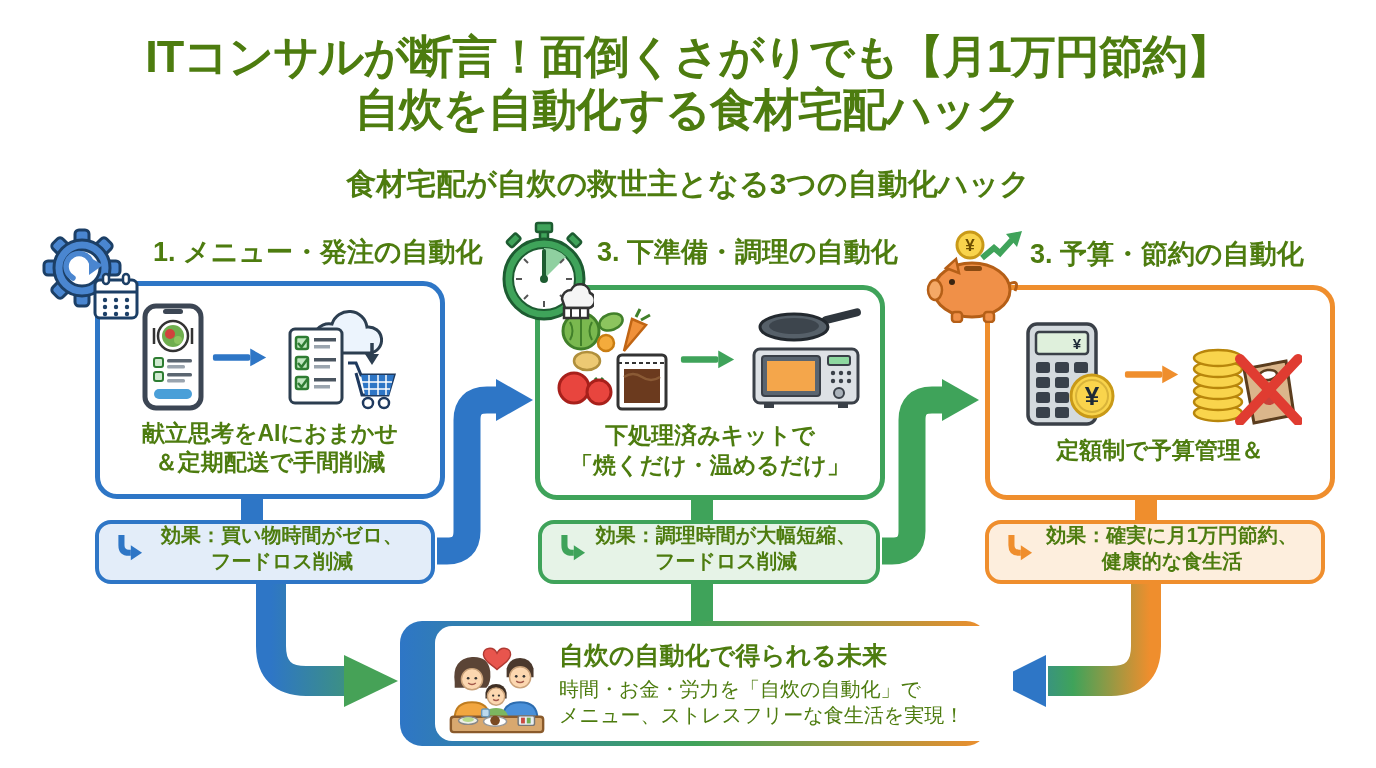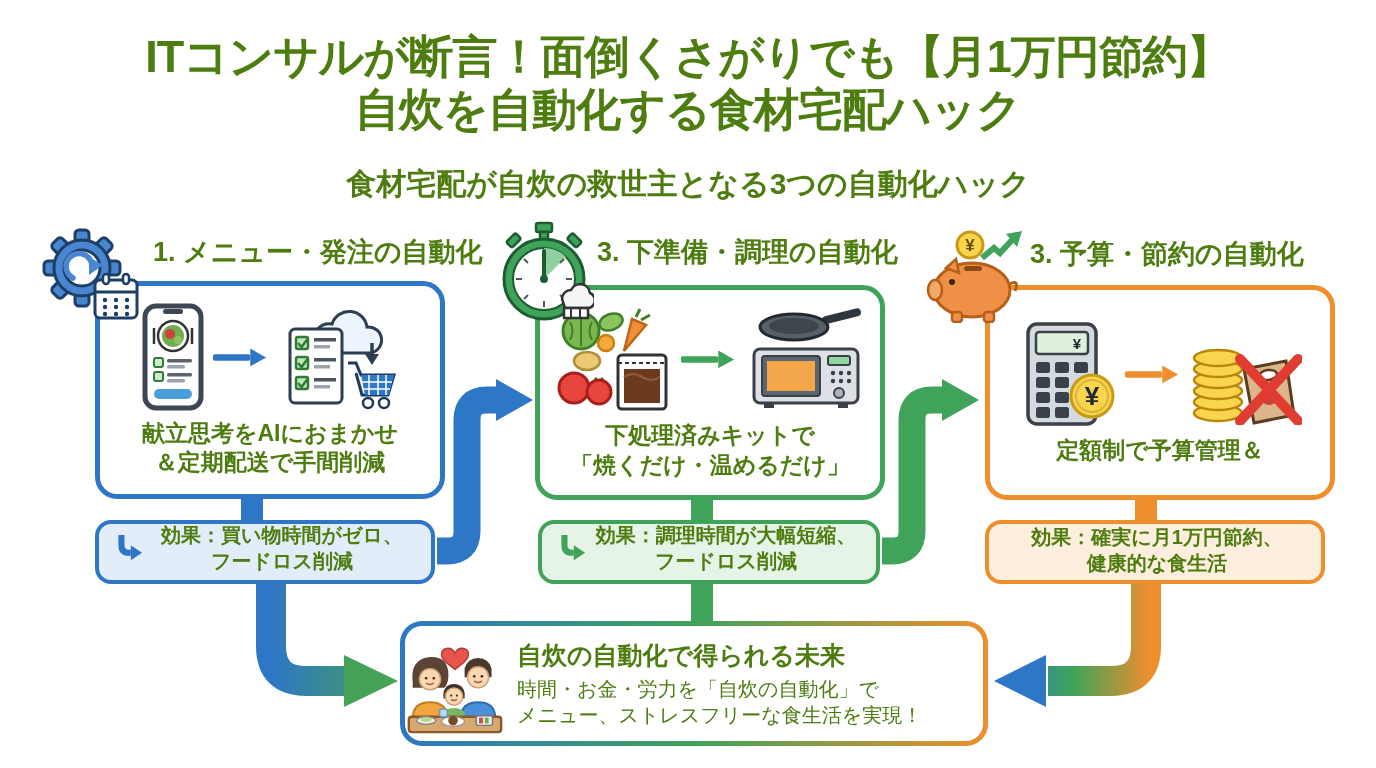--- a/index.html
+++ b/index.html
@@ -15,27 +15,27 @@
             display:flex;flex-direction:column;align-items:center;justify-content:center;gap:8px;}
   .main-box .icons{display:flex;align-items:center;gap:8px;}
   .caption{text-align:center;font-size:23px;font-weight:800;line-height:1.28;}
   .b1{left:95px;top:281px;width:340px;height:208px;border:5px solid #2e76c6;}
   .b2{left:535px;top:285px;width:340px;height:205px;border:5px solid #3fa35a;}
   .b3{left:985px;top:285px;width:340px;height:205px;border:5px solid #ef8e2d;}
   .effect{position:absolute;height:64px;border-radius:16px;z-index:2;box-sizing:border-box;
           display:flex;align-items:center;padding:0 10px 8px 14px;}
   .e1{left:95px;top:520px;width:340px;border:4px solid #2e76c6;background:#e3edf9;}
   .e2{left:538px;top:520px;width:342px;border:4px solid #3fa35a;background:#e6f3e7;}
-  .e3{left:985px;top:520px;width:340px;border:4px solid #ef8e2d;background:#fdeedd;flex-direction:column;}
+  .e3{left:985px;top:520px;width:340px;border:4px solid #ef8e2d;background:#fdeedd;}
   .etext{flex:1;text-align:center;font-size:20px;font-weight:800;line-height:1.3;}
   .future-wrap{position:absolute;left:400px;top:621px;width:588px;height:125px;border-radius:22px;
                background:linear-gradient(90deg,#2e76c6 0%,#3fa35a 50%,#ef8e2d 100%);
                padding:5px;box-sizing:border-box;z-index:2;}
   .future-inner{width:100%;height:100%;background:#fff;border-radius:17px;box-sizing:border-box;
-                display:flex;align-items:center;gap:12px;padding:4px 0;}
+                display:flex;align-items:center;gap:12px;padding:4px 12px;margin-left:30px;}
   .future-text{flex:1;}
   .future-title{font-size:25px;font-weight:900;margin-bottom:4px;}
   .future-body{font-size:20px;font-weight:400;line-height:1.3;}
   .flow{position:absolute;left:0;top:0;z-index:1;pointer-events:none;}
 </style>
 </head>
 <body>
 
 <div class="canvas">
 

